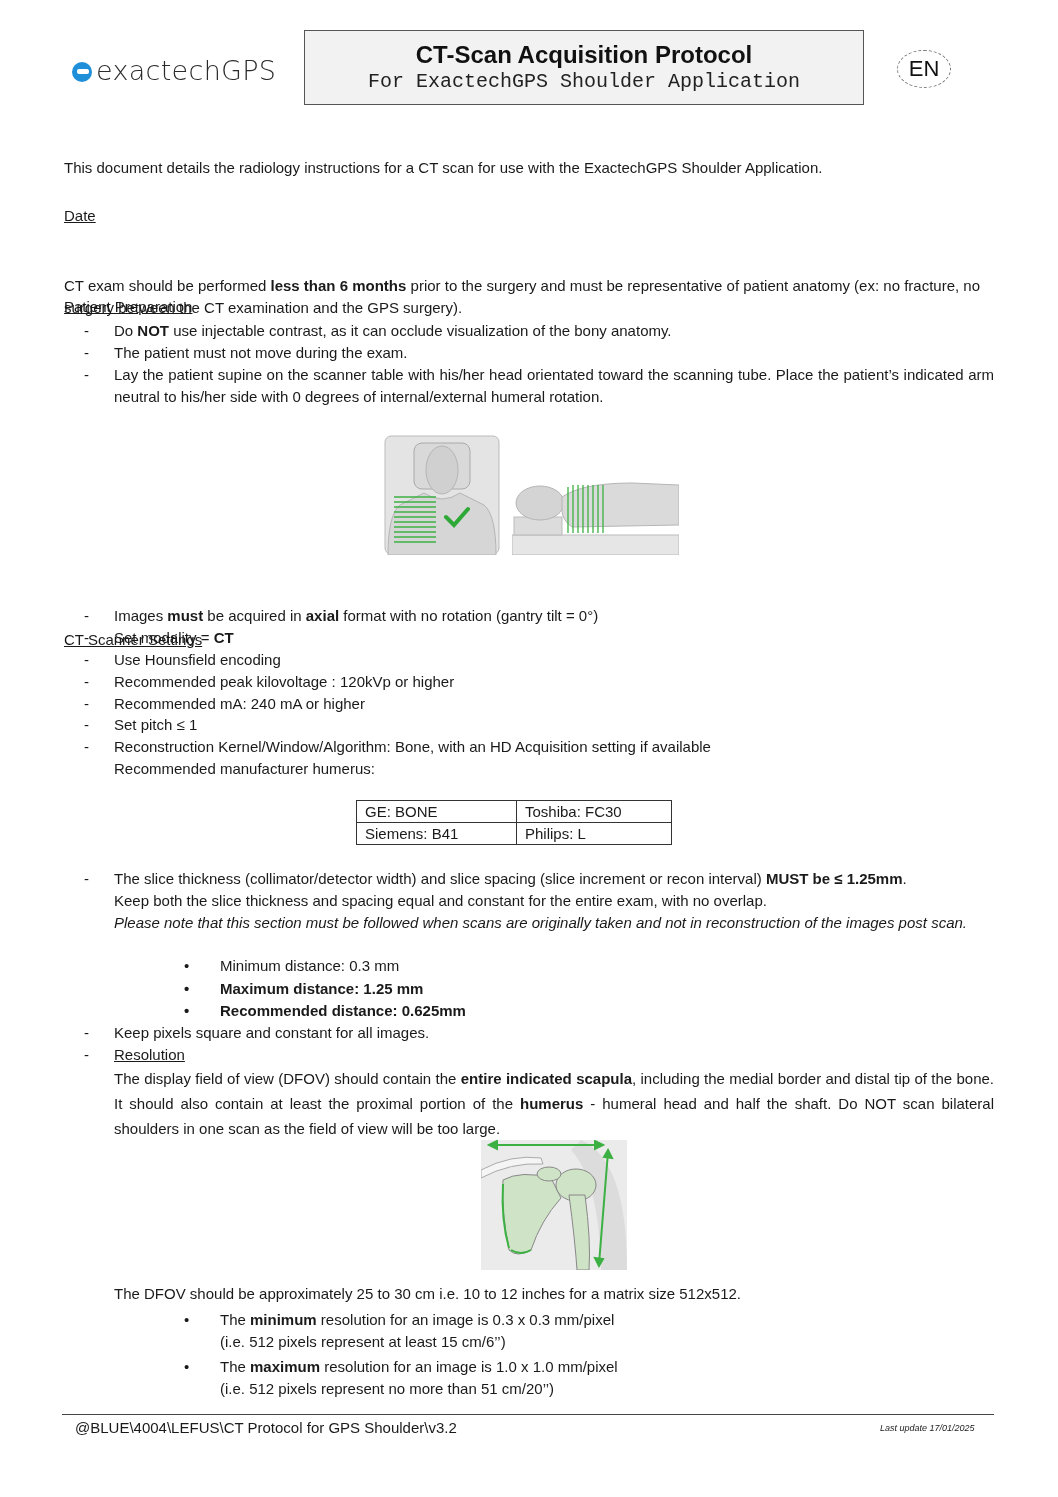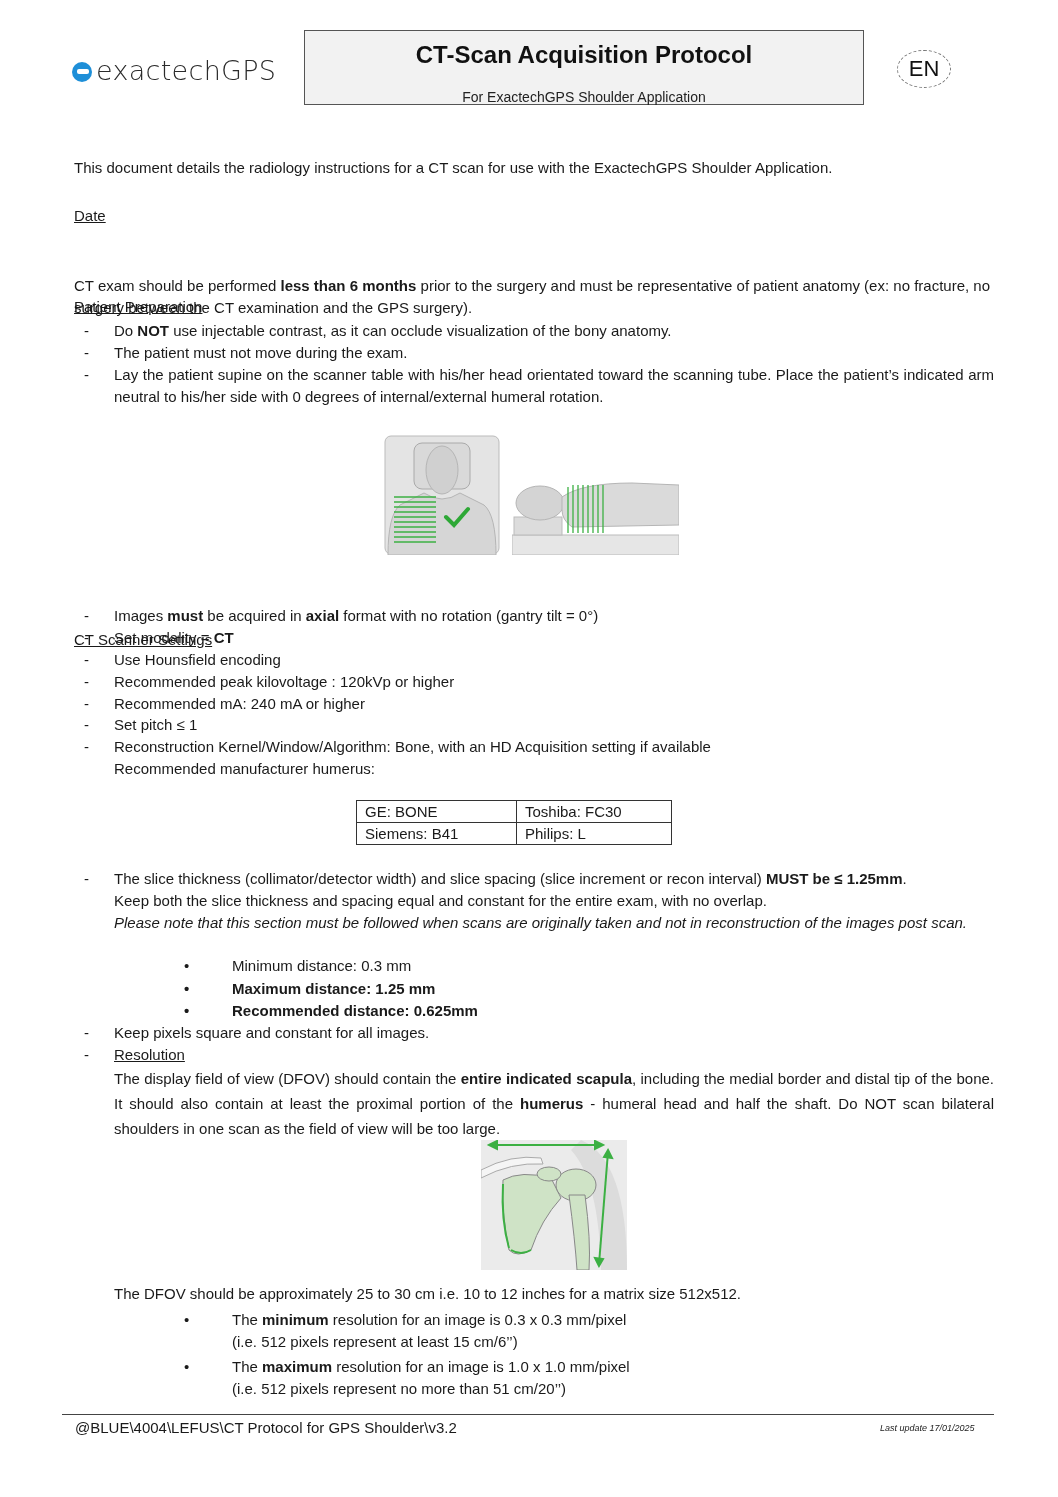--- a/index.html
+++ b/index.html
@@ -7,32 +7,32 @@
          font-family:"Liberation Sans", sans-serif; color:#1a1a1a; font-size:15px; }
   .abs { position:absolute; }
   
   .logo { left:72px; top:52px; height:36px; display:flex; align-items:center; }
   .logo-mark { width:20px; height:20px; border-radius:50%; background:#1e8fd8; position:relative; margin-right:4px; top:2px;}
   .logo-mark::after { content:""; position:absolute; left:5px; top:7px; width:12px; height:5px; background:#fff; border-radius:2px;}
   .logo-mark::before { content:""; position:absolute; left:6px; top:5px; width:9px; height:9px; border-radius:50%; border:0 solid #fff;}
   .logo-text { font-size:27px; color:#2b2b2b; letter-spacing:0.3px; font-family:"DejaVu Sans", sans-serif; font-weight:300;}
   .title-box { left:304px; top:30px; width:560px; height:75px; border:1px solid #555; background:#f2f2f2; text-align:center; box-sizing:border-box;}
   .title-main { font-size:24px; font-weight:bold; margin-top:10px; color:#111;}
-  .title-sub { font-size:14px; margin-top:20px; color:#222;}
+  .title-sub { font-size:20px; margin-top:1px; color:#222;font-family:Liberation Mono, monospace;}
   .lang { left:897px; top:50px; width:52px; height:36px; border:1px dashed #777; border-radius:50%; text-align:center; font-size:22px; line-height:36px; color:#111;}
   
-  .p { left:74px; width:930px; line-height:22px; }
+  .p { left:64px; width:930px; line-height:22px; }
   .ul { text-decoration:underline; }
   .li { position:absolute; left:64px; width:930px; line-height:22px; }
   .li .dash { position:absolute; left:20px; }
   .li .txt { position:absolute; left:50px; width:880px; }
   .just { text-align:justify; }
   .bul { position:absolute; left:184px; line-height:22px; }
   .bul .dot { position:absolute; left:0; top:0; }
-  .bul .txt { position:absolute; left:48px; white-space:nowrap; }
+  .bul .txt { position:absolute; left:36px; white-space:nowrap; }
   table.mfr { border-collapse:collapse; position:absolute; left:356px; top:800px; font-size:15px; }
   table.mfr td { border:1px solid #333; padding:0 8px; height:21px; }
   table.mfr td.c1 { width:143px; } table.mfr td.c2 { width:138px; }
   .footer-line { left:62px; top:1414px; width:932px; height:0; border-top:1px solid #444; }
   .footer-left { left:75px; top:1419px; font-size:15px;text-align:center; }
   .footer-right { left:880px; top:1423px; font-size:9px; font-style:italic; }
 </style>
 </head>
 <body>
 

